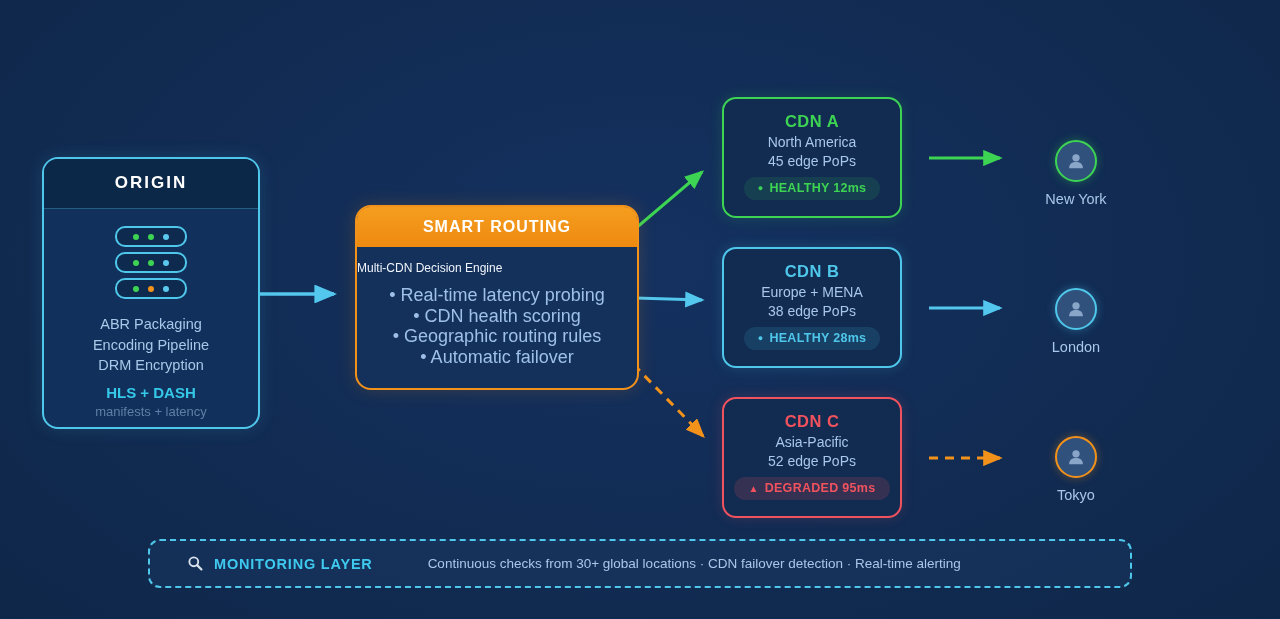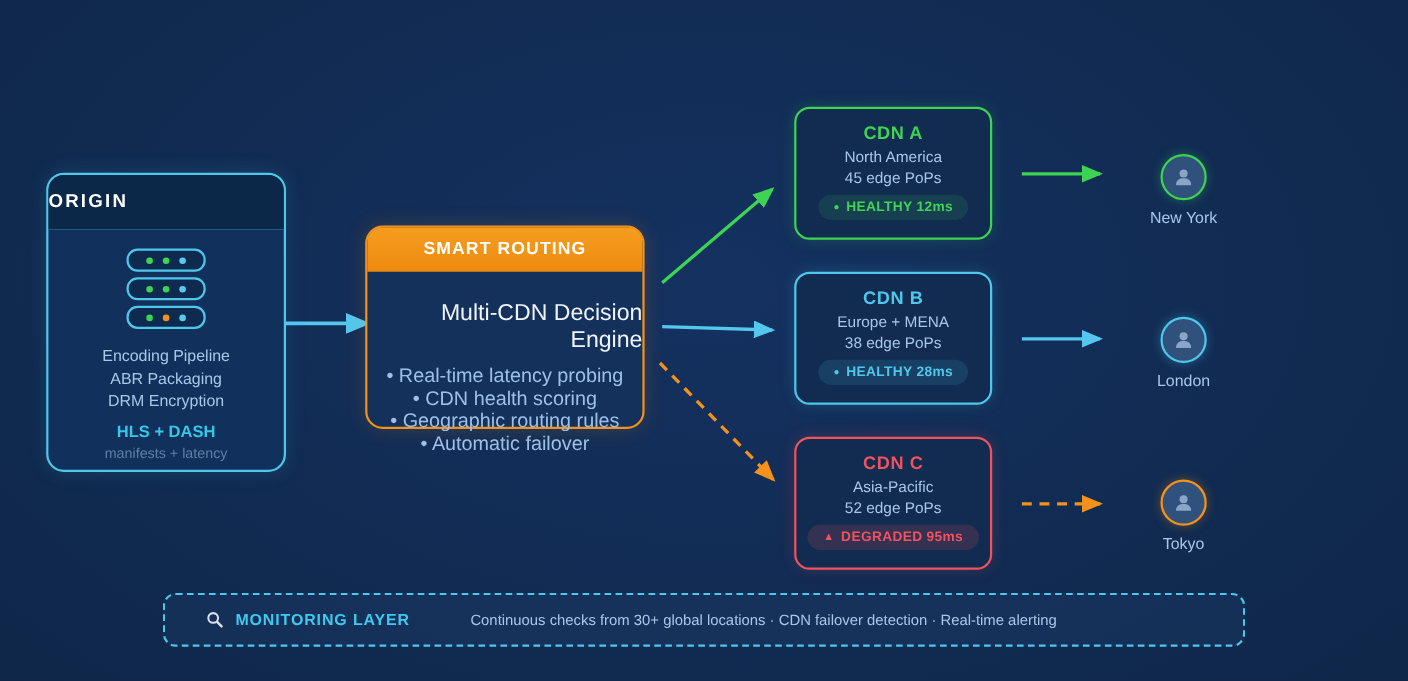--- a/index.html
+++ b/index.html
@@ -20,50 +20,50 @@
   
   .card { position:absolute; border-radius:16px; }
 
   
   .origin {
     left:42px; top:157px; width:218px; height:272px;
     border:2px solid #4FC7EA; background:#11315C;
     box-shadow:0 0 18px rgba(79,199,234,0.15);
   }
   .origin .cap {
-    height:50px; line-height:48px; text-align:left; background:#0C2848;
+    height:50px; line-height:48px; text-align:center; background:#0C2848;
     border-radius:14px 14px 0 0; border-bottom:1px solid rgba(79,199,234,0.35);
     color:#FFFFFF; font-weight:bold; font-size:17px; letter-spacing:2px;
   }
   .racks { margin-top:17px; display:flex; flex-direction:column; align-items:center; gap:5px; }
   .rack {
     width:72px; height:21px; border:2px solid #4FC7EA; border-radius:10px;
     background:rgba(12,38,70,0.55); display:flex; align-items:center; justify-content:center; gap:9px;
   }
   .dot { width:6px; height:6px; border-radius:50%; }
   .dot.green { background:#3DD353; }
   .dot.orange { background:#F3921B; }
   .dot.blue { background:#5BC8EE; }
   .o-feats { margin-top:15px; text-align:center; font-size:14.5px; color:#A9C7E8; line-height:20.5px; }
   .o-proto { margin-top:8px; text-align:center; font-size:15px; font-weight:bold; color:#35C8E8; }
   .o-note { margin-top:3px; text-align:center; font-size:13px; color:#5E7FA6; }
 
   
   .routing {
-    left:332px; top:205px; width:254px; height:185px;
+    left:355px; top:205px; width:284px; height:185px;
     border:2px solid #F3921B; background:#14315C;
     box-shadow:0 0 18px rgba(243,146,27,0.18);
   }
   .routing .cap {
     height:40px; line-height:40px; text-align:center;
     background:linear-gradient(#F59D1E, #EE8A10);
     border-radius:13px 13px 0 0;
     color:#FFFFFF; font-weight:bold; font-size:16px; letter-spacing:1px;
   }
-  .r-engine { margin-top:26px; text-align:right; color:#EFF4FA; font-size:21px; font-weight:500; }
+  .r-engine { margin-top:14px; text-align:left; color:#EFF4FA; font-size:12px; font-weight:500; }
   .r-bullets { margin-top:10px; text-align:center; font-size:18px; color:#9FC0E6; line-height:20.5px; }
 
   
   .cdn { left:722px; width:180px; height:121px; border-radius:14px; background:#112B51; text-align:center; }
   .cdn.a { top:97px;  border:2px solid #3DD353; box-shadow:0 0 14px rgba(61,211,83,0.18); }
   .cdn.b { top:247px; border:2px solid #4FC7EA; box-shadow:0 0 14px rgba(79,199,234,0.18); }
   .cdn.c { top:397px; border:2px solid #F0525E; box-shadow:0 0 14px rgba(240,82,94,0.18); }
   .cdn-name { margin-top:13px; font-size:16.5px; font-weight:bold; letter-spacing:0.5px; }
   .cdn.a .cdn-name { color:#3DD353; } .cdn.b .cdn-name { color:#4FC7EA; } .cdn.c .cdn-name { color:#F0525E; }
   .cdn-region, .cdn-pops { margin-top:3px; font-size:14px; color:#A9C7E8; }
@@ -141,22 +141,22 @@
           <span class="dot green"></span>
           <span class="dot blue"></span>
       </div>
       <div class="rack">
         <span class="dot green"></span>
           <span class="dot orange"></span>
           <span class="dot blue"></span>
       </div>
     </div>
     <div class="o-feats">
+      <div>ABR Packaging</div>
       <div>Encoding Pipeline</div>
-      <div>ABR Packaging</div>
       <div>DRM Encryption</div>
     </div>
     <div class="o-proto">HLS + DASH</div>
     <div class="o-note">manifests + latency</div>
   </div>
 
   <div class="card routing">
     <div class="cap">SMART ROUTING</div>
     <div class="r-engine">Multi-CDN Decision Engine</div>
     <div class="r-bullets">

